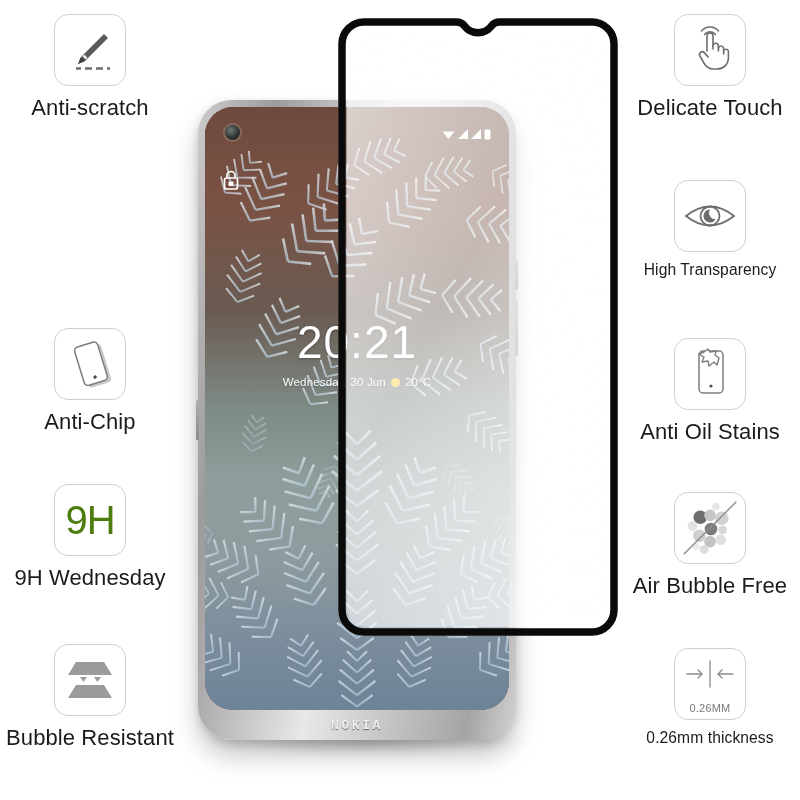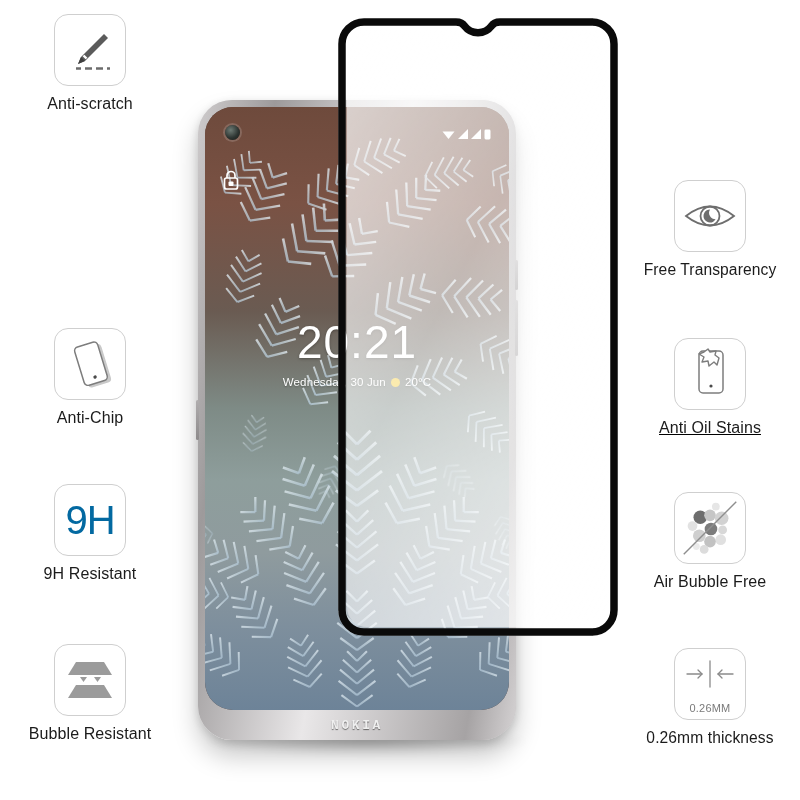--- a/index.html
+++ b/index.html
@@ -32,46 +32,46 @@
     border:1.6px solid #cfcfcf;
     border-radius:14px;
     background:#fff;
     position:relative;
     display:flex; align-items:center; justify-content:center;
     overflow:hidden;
     flex:none;
   }
   .badge svg { display:block; }
   .flabel {
-    font-size:16px;
+    font-size:22px;
     color:#1b1b1b;
     letter-spacing:.1px;
     text-align:center;
     white-space:nowrap;
     line-height:1.15;
   }
   .flabel.wide { font-size:15.6px; }
 
   
   .f-l0 { top:14px;  }
   .f-l1 { top:172px; }
   .f-l2 { top:328px;justify-content:center; }
   .f-l3 { top:484px; }
   .f-l4 { top:644px; }
   
   .f-r0 { top:14px;  }
   .f-r1 { top:180px; }
-  .f-r2 { top:338px;text-decoration:underline; }
+  .f-r2 { top:338px; }
   .f-r3 { top:492px; }
   .f-r4 { top:648px; }
 
   
   .nineh {
     font-size:40px;
-    color:#0369a1;
+    color:#4d7c0f;
     font-family:"Liberation Sans", sans-serif;
     letter-spacing:-1px;
     line-height:1;
   }
   
   .thick-wrap{
     width:100%; height:100%;
     display:flex; flex-direction:column;
     align-items:center; justify-content:center;
     gap:13px; padding-top:4px;
@@ -225,49 +225,64 @@
           </g>
         </svg>
       </div>
       <div class="flabel">Anti-Chip</div>
     </div>
 
     <div class="feature f-l3">
       <div class="badge">
         <span class="nineh">9H</span>
       </div>
-      <div class="flabel">9H Resistant</div>
+      <div class="flabel">9H Wednesday</div>
     </div>
 
     <div class="feature f-l4">
       <div class="badge">
         <svg width="52" height="44" viewBox="0 0 52 44">
           <path d="M12 4 H40 L48 17 H4 Z" fill="#9b9b9b"></path>
           <path d="M12 27 H40 L48 40 H4 Z" fill="#9b9b9b"></path>
           <path d="M16 19 L23 19 L19.5 24 Z" fill="#9b9b9b"></path>
           <path d="M30 19 L37 19 L33.5 24 Z" fill="#9b9b9b"></path>
         </svg>
       </div>
       <div class="flabel">Bubble Resistant</div>
     </div>
 
   </div>
 
   <div class="col col-right">
 
+    <div class="feature f-r0">
+      <div class="badge">
+        <svg width="50" height="50" viewBox="0 0 50 50">
+          <g fill="none" stroke="#6e6e6e" stroke-width="1.6" stroke-linecap="round" stroke-linejoin="round">
+            <path d="M22 26 V11 a3 3 0 0 1 6 0 v13"></path>
+            <path d="M28 21 a2.7 2.7 0 0 1 5.4 0 v5"></path>
+            <path d="M33.4 23 a2.7 2.7 0 0 1 5.2 0 v6"></path>
+            <path d="M38.6 26 a2.5 2.5 0 0 1 4.8 0 v6.5 c0 7-5 11.5-11 11.5 h-4 c-4.5 0-7.5-2.5-9.5-6 l-4-7 a2.8 2.8 0 0 1 4.4-3.4 l3.9 4.4"></path>
+            <path d="M19.5 9.5 a7 7 0 0 1 11 0"></path>
+            <path d="M16.5 6 a11 11 0 0 1 17 0"></path>
+          </g>
+        </svg>
+      </div>
+      <div class="flabel">Delicate Touch</div>
+    </div>
 
     <div class="feature f-r1">
       <div class="badge">
         <svg width="56" height="42" viewBox="0 0 56 42">
           <path d="M4 21 Q28 2 52 21 Q28 40 4 21 Z" fill="none" stroke="#6e6e6e" stroke-width="1.8"></path>
           <circle cx="28" cy="21" r="9.5" fill="none" stroke="#6e6e6e" stroke-width="1.8"></circle>
           <path d="M28 14.5 a6.5 6.5 0 1 0 5.6 9.8 a6.5 6.5 0 0 1 -5.6 -9.8 Z" fill="#6e6e6e"></path>
         </svg>
       </div>
-      <div class="flabel wide">Free Transparency</div>
+      <div class="flabel wide">High Transparency</div>
     </div>
 
     <div class="feature f-r2">
       <div class="badge">
         <svg width="48" height="56" viewBox="0 0 48 56">
           <rect x="13" y="5" width="24" height="42" rx="4" fill="#ffffff" stroke="#7d7d7d" stroke-width="1.5"></rect>
           <path d="M13 8 l5 3 l-2 5 l6 -1 l1 5 l5 -4 l3 3 l2 -7 l-4 -3 l1 -4 l-6 1 l-2 -3 l-4 3 Z" fill="#ffffff" stroke="#7d7d7d" stroke-width="1.4" stroke-linejoin="round"></path>
           <circle cx="25" cy="40" r="1.6" fill="#4a4a4a"></circle>
         </svg>
       </div>

